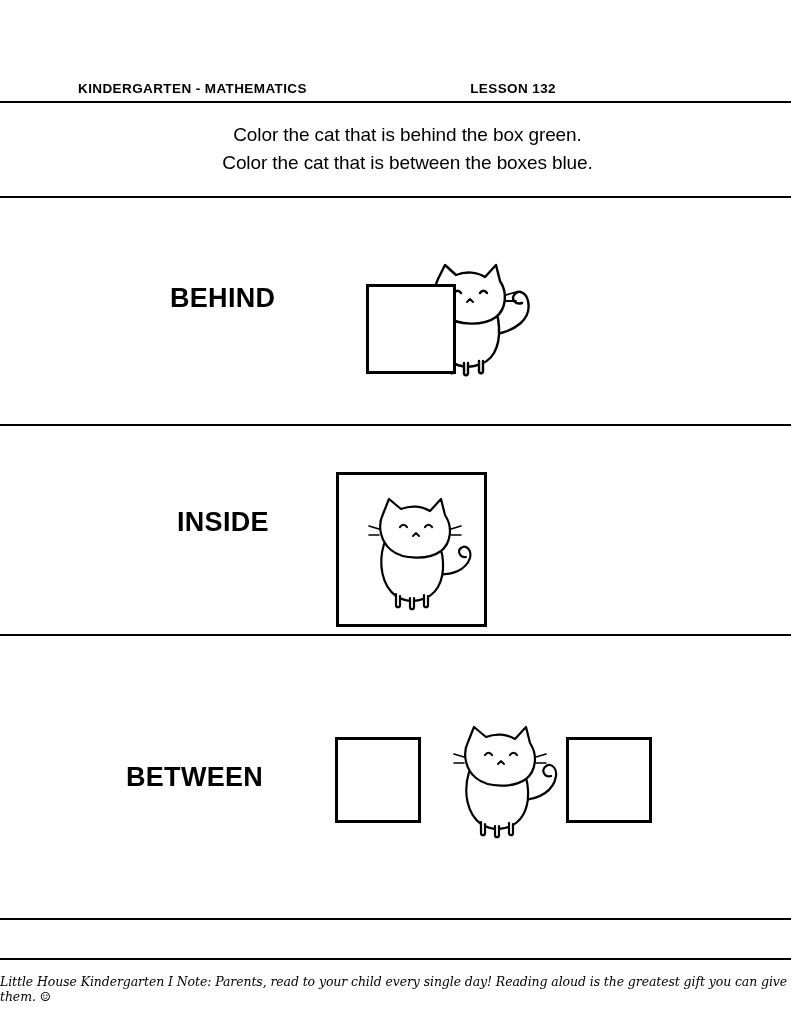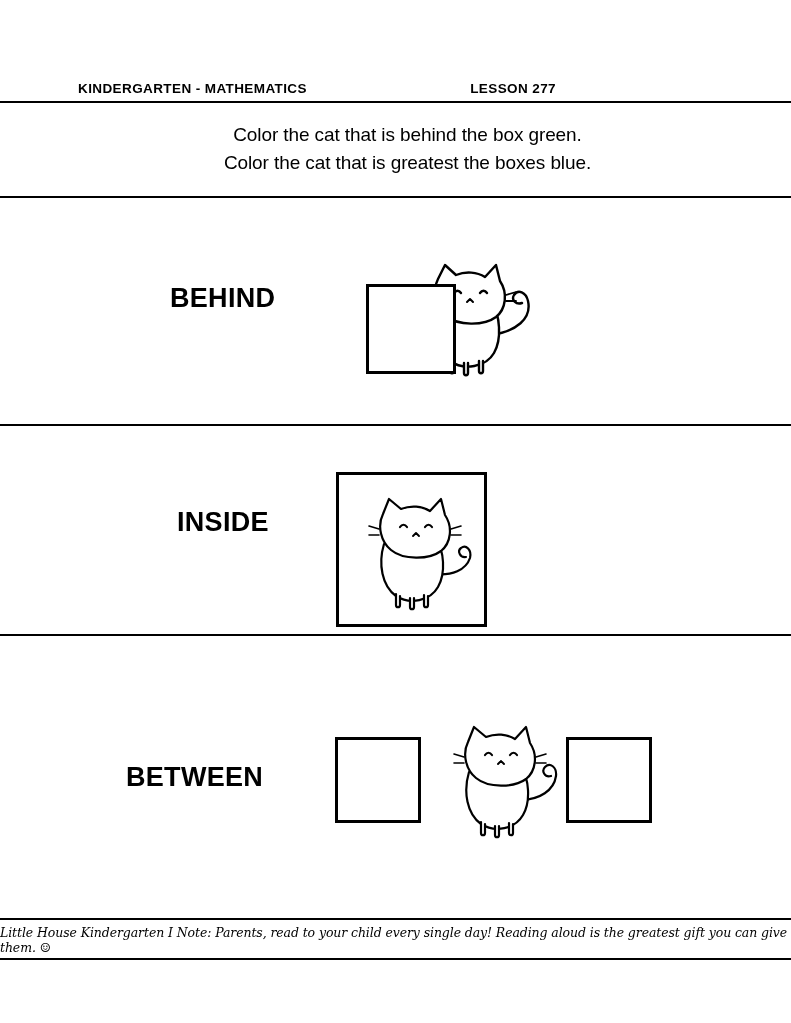--- a/index.html
+++ b/index.html
@@ -90,21 +90,21 @@
   .box {
     border: 3px solid #000;
     background: transparent;
     box-sizing: border-box;
   }
 
   
   .footer {
     position: absolute;
     left: 0;
-    top: 920px;
+    top: 969px;
     width: 791px;
     height: 40px;
     display: flex;
     align-items: center;
     justify-content: center;
   }
   .footer-text {
     font-family: "DejaVu Serif", serif;
     font-style: italic;
     font-size: 12.5px;
@@ -113,27 +113,27 @@
 
   svg { display: block; }
 </style>
 </head>
 <body>
 
 <div class="page">
 
   <div class="header">
     <span class="header-left">KINDERGARTEN - MATHEMATICS</span>
-    <span class="header-right">LESSON 277</span>
+    <span class="header-right">LESSON 132</span>
   </div>
   <div class="rule" style="top:101px;"></div>
 
   <div class="instructions">
     <div>Color the cat that is behind the box green.</div>
-    <div>Color the cat that is greatest the boxes blue.</div>
+    <div>Color the cat that is between the boxes blue.</div>
   </div>
   <div class="rule" style="top:196px;"></div>
 
   <div class="row" style="top:198px; height:226px;">
     <div class="row-label" style="left:154px; top:85px;">BEHIND</div>
 
     <div class="art" style="left:330px; top:55px; width:220px; height:135px;">
       <svg width="220" height="135" viewBox="0 0 220 135">
 
         <g fill="#ffffff" stroke="#000000" stroke-width="2.4" stroke-linejoin="round" stroke-linecap="round">

